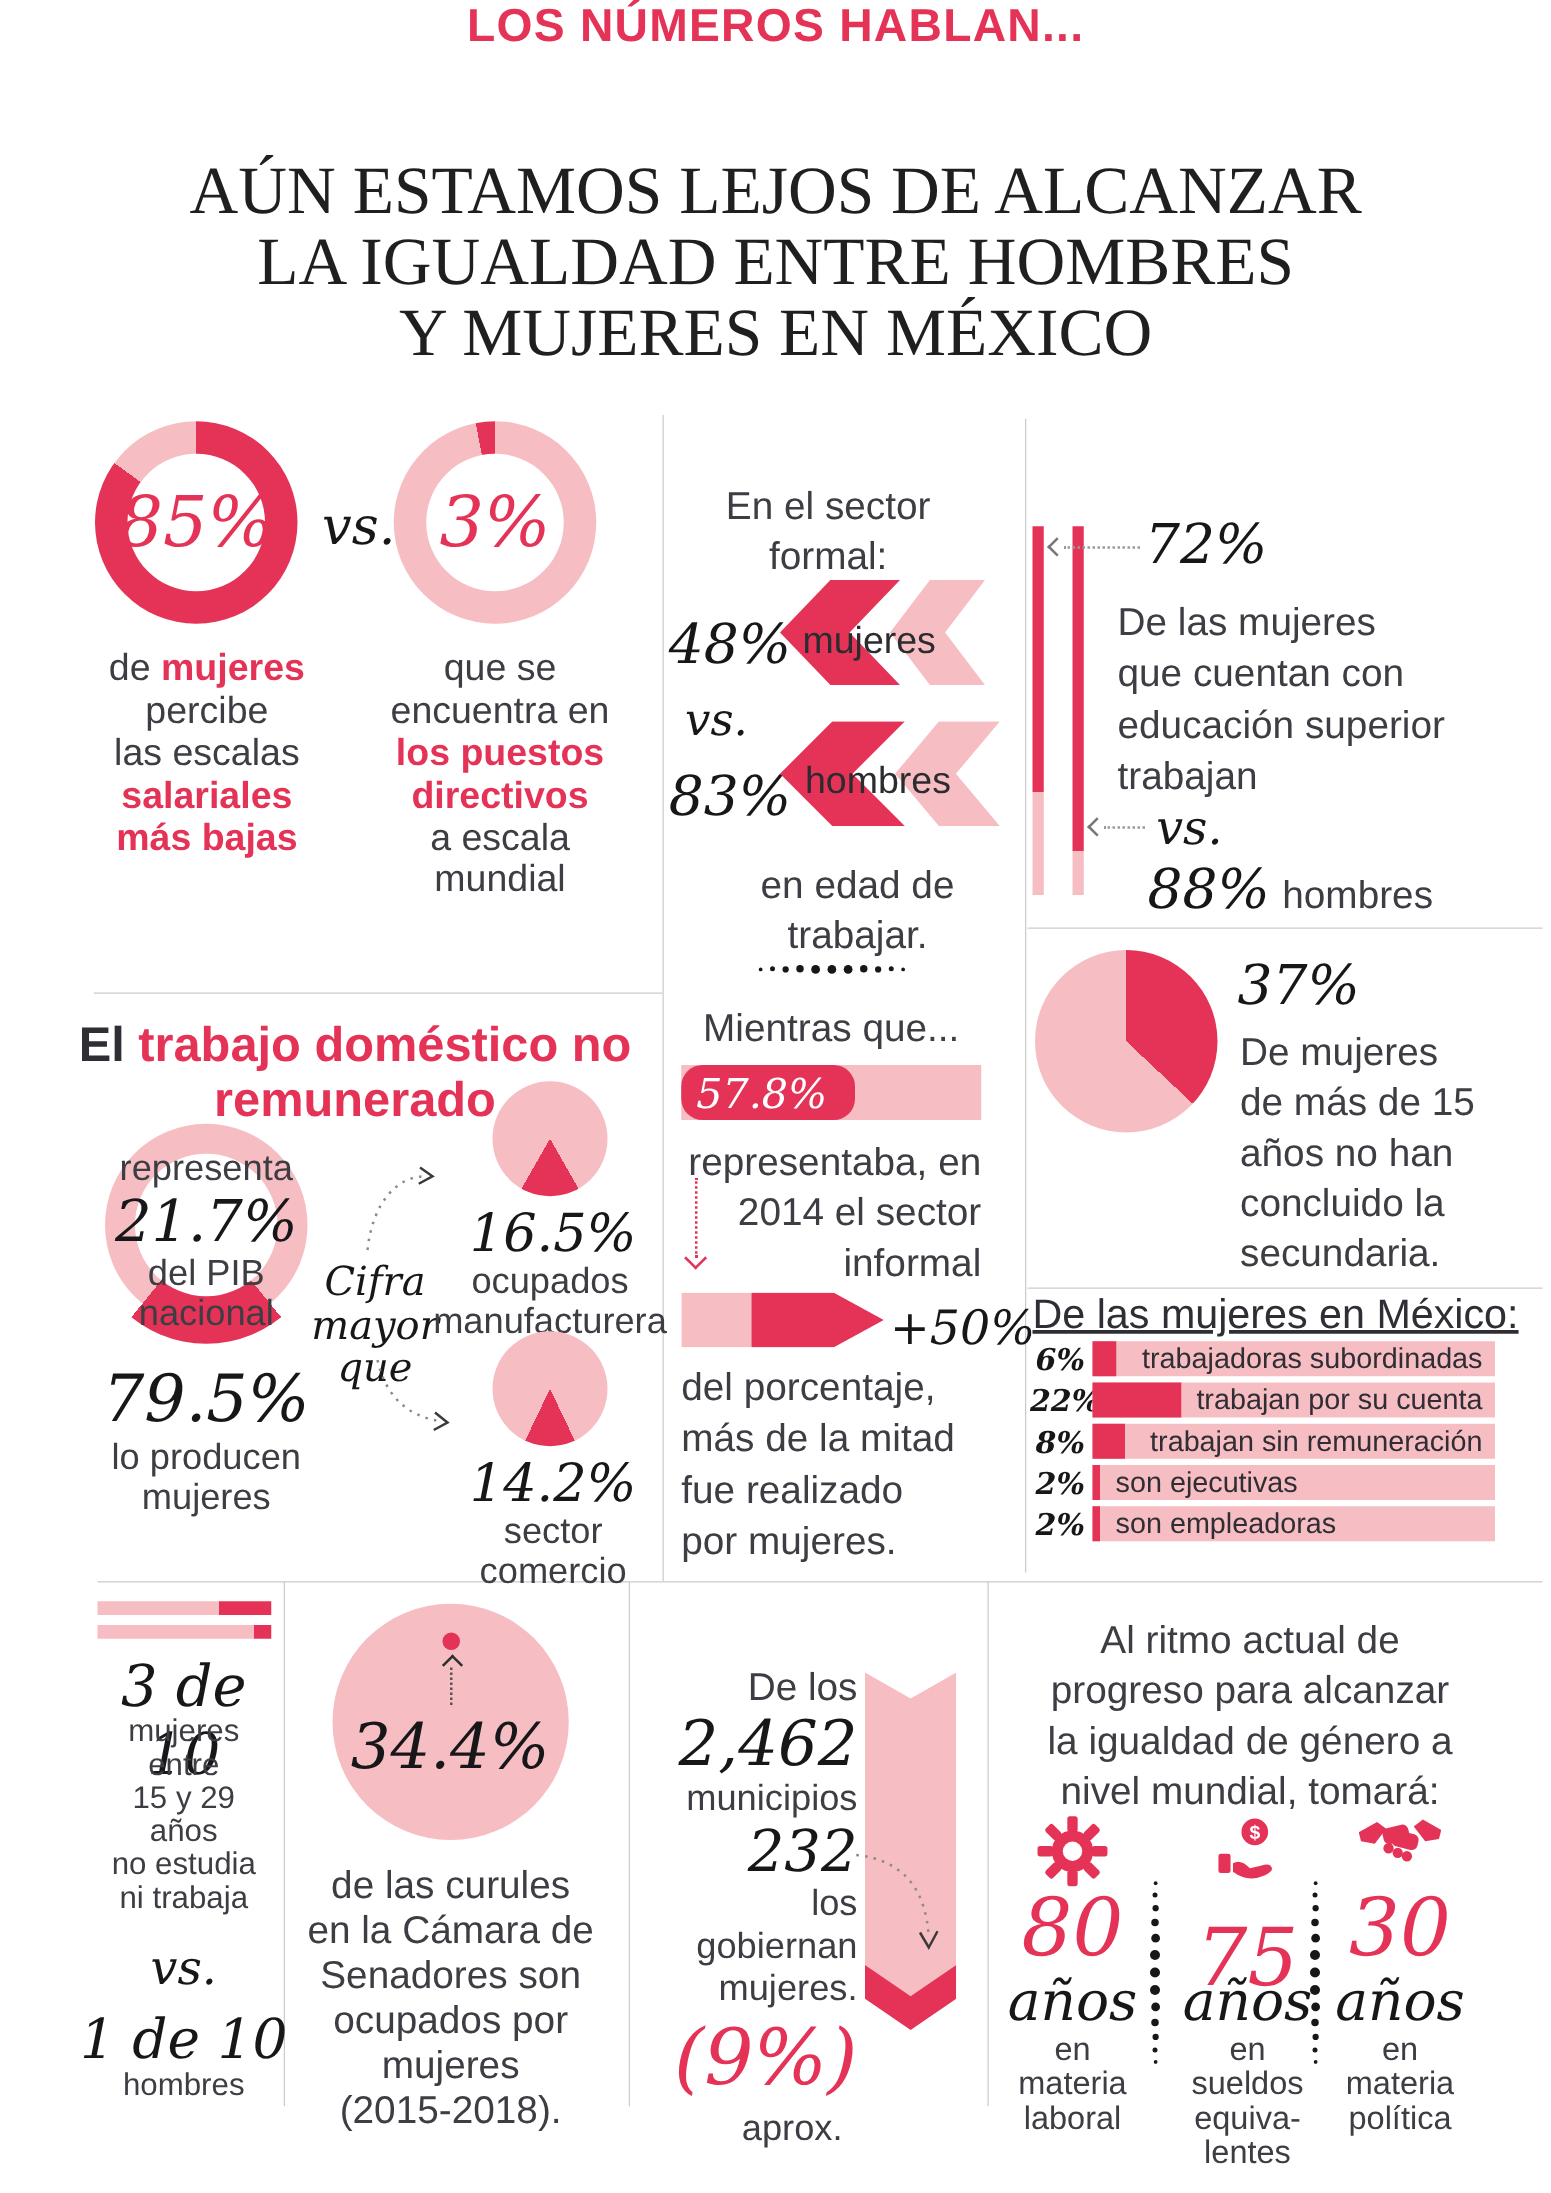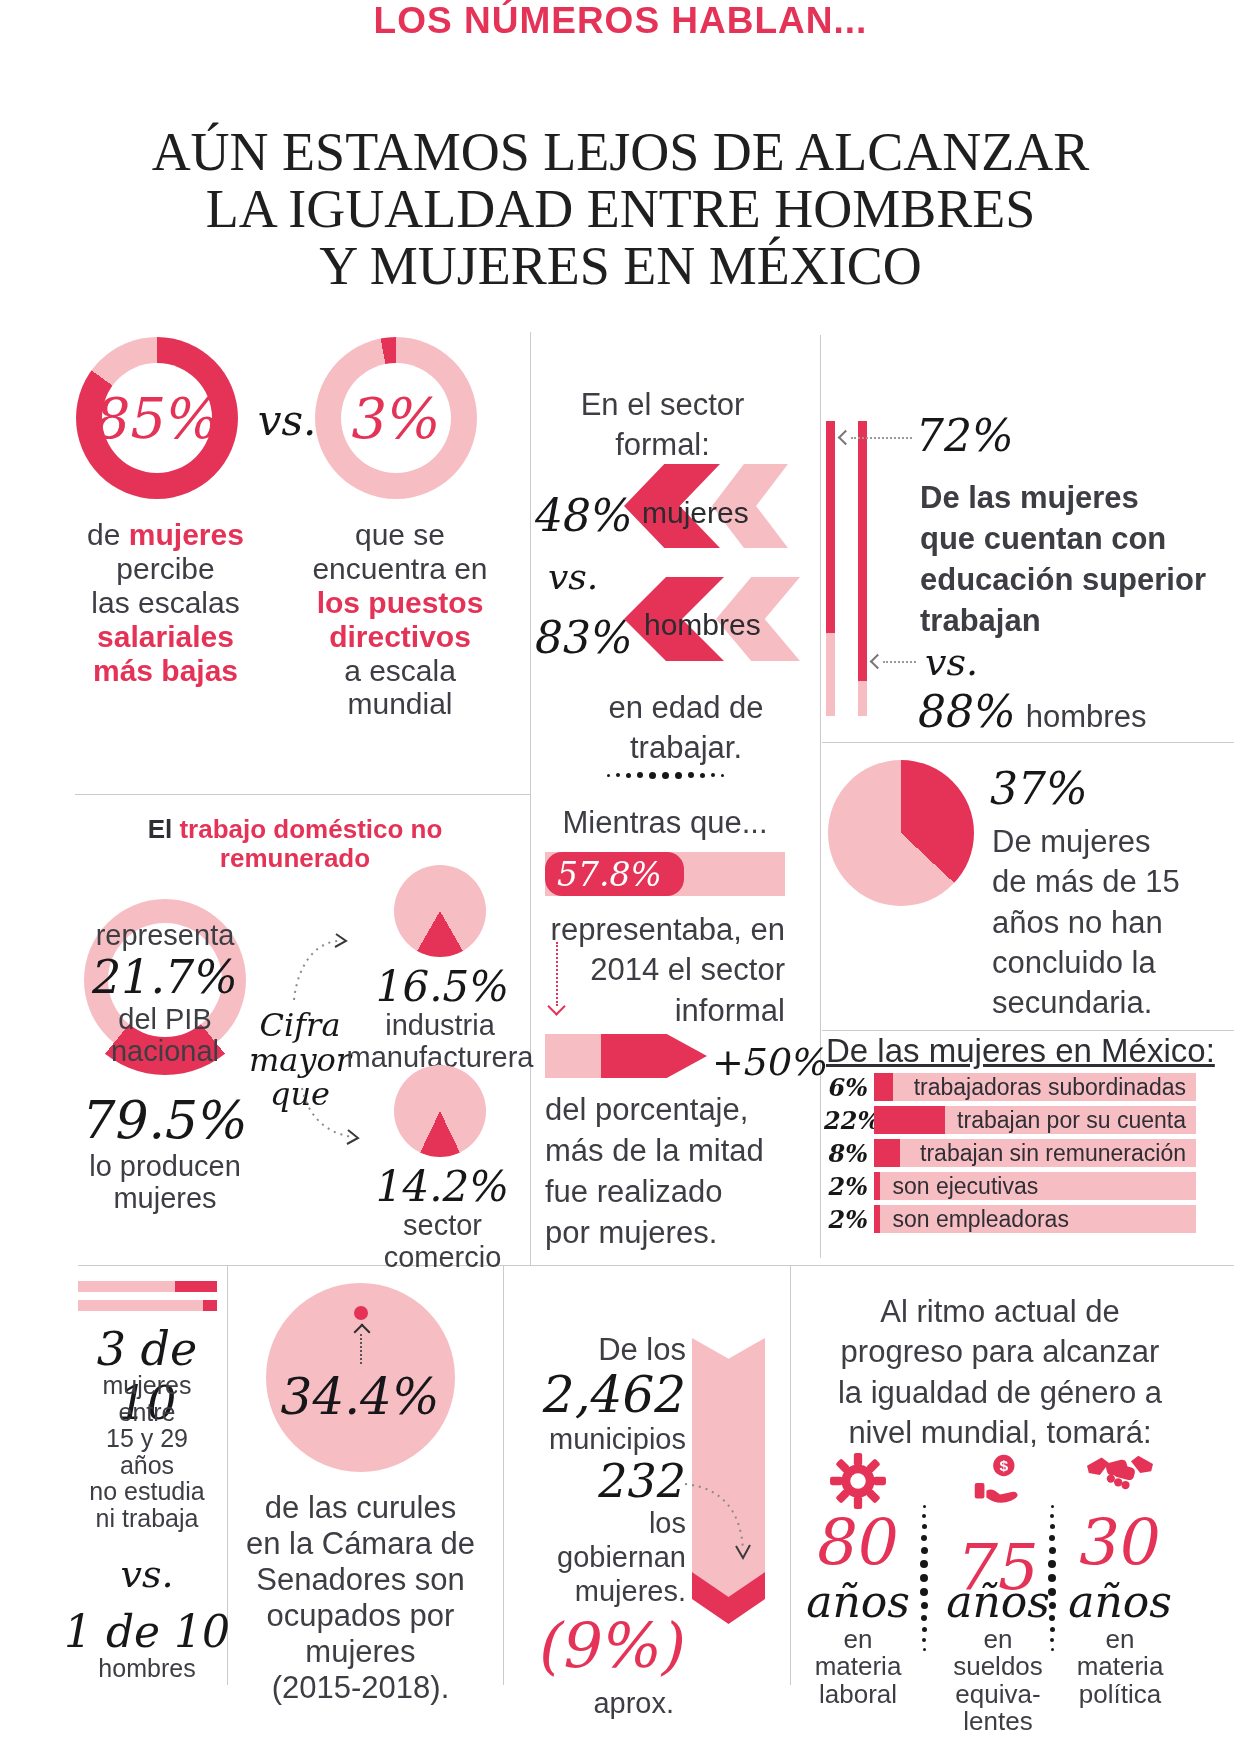--- a/index.html
+++ b/index.html
@@ -160,21 +160,21 @@
     </div>
 
   <div class="abs" id="edu-bar-women" style="left: 826px; top: 421px; width: 9px; height: 295px; background: linear-gradient(rgb(228, 51, 87) 0px, rgb(228, 51, 87) 72%, rgb(246, 189, 195) 0px);"></div>
   <div class="abs" id="edu-bar-men" style="left: 858px; top: 421px; width: 9px; height: 295px; background: linear-gradient(rgb(228, 51, 87) 0px, rgb(228, 51, 87) 88%, rgb(246, 189, 195) 0px);"></div>
 
   <div class="abs" style="left:840px;top:432px;width:72px;display:flex;">
     <span class="chev-l"></span>
       <span class="dotline"></span>
   </div>
   <div class="abs ser ink" style="left:916px;top:410px;font-size:44px;">72%</div>
-  <div class="abs b31" style="left:920px;top:478px;width:300px;line-height:1.32;font-weight:bold;">
+  <div class="abs b31" style="left:894px;top:478px;width:300px;line-height:1.32;">
       <div>De las mujeres</div>
       <div>que cuentan con</div>
       <div>educación superior</div>
       <div>trabajan</div>
     </div>
 
   <div class="abs ser ink" style="left:925px;top:640px;font-size:38px;">vs.</div>
   <div class="abs" style="left:872px;top:656px;width:44px;display:flex;">
     <span class="chev-l"></span>
       <span class="dotline"></span>
@@ -226,21 +226,21 @@
       </div>
       <div class="mx-row">
         <span class="mx-pct">2%</span>
         <div class="mx-bar">
           <div class="mx-fill" style="width: 2%;"></div>
           <span class="mx-label" style="left: calc(2% + 12px);">son empleadoras</span>
         </div>
       </div>
     </div>
 
-  <div class="abs ctr" style="left:65px;top:815px;width:460px;font-size:26px;font-weight:700;line-height:1.12;color:#2e2e34;">
+  <div class="abs ctr" style="left:54px;top:815px;width:460px;font-size:39px;font-weight:700;line-height:1.12;color:#2e2e34;">
       <div><span>El </span><span class="seg-p">trabajo doméstico no</span></div>
       <div><span class="seg-p">remunerado</span></div>
     </div>
 
   <div class="abs" style="left:70px;top:885px;width:190px;height:200px;">
     <div class="abs" style="left:14px;top:14px;width:162px;height:162px;border-radius:50%;background:var(--pink-light,#f6bdc3);"></div>
     <div class="abs" id="gdp-wedge" style="left: 0px; top: 0px; width: 190px; height: 190px; border-radius: 50%; background: conic-gradient(from 140.94deg, rgb(228, 51, 87) 0deg, rgb(228, 51, 87) 78.12deg, transparent 0deg);"></div>
     <div class="abs" style="left:38px;top:38px;width:114px;height:114px;border-radius:50%;background:#fff;"></div>
     <div class="abs ctr" style="left:0;top:34px;width:190px;">
       <div style="font-size:29px;line-height:32px;color:#3d3d44;">representa</div>
@@ -269,21 +269,21 @@
     <path d="M48 4 L58 11 L47 17" fill="none" stroke="#3a3a3a" stroke-width="2"></path>
   </svg>
   <svg class="abs" style="left:296px;top:1082px;" width="72" height="66" viewBox="0 0 72 66">
     <path d="M6 6 C12 34 30 52 58 55" fill="none" stroke="#8a8a8a" stroke-width="2" stroke-dasharray="2 5"></path>
     <path d="M52 48 L62 56 L51 62" fill="none" stroke="#3a3a3a" stroke-width="2"></path>
   </svg>
 
   <div class="abs" id="pie-manufacturing" style="left: 394px; top: 865px; width: 92px; height: 92px; border-radius: 50%; background: conic-gradient(from 150.3deg, rgb(228, 51, 87) 0deg, rgb(228, 51, 87) 59.4deg, rgb(246, 189, 195) 0deg);"></div>
   <div class="abs ctr ser ink" style="left:355px;top:962px;width:175px;font-size:42px;">16.5%</div>
   <div class="abs ctr" style="left:325px;top:1010px;width:230px;font-size:29px;line-height:1.1;color:#3d3d44;">
-      <div>industria</div>
+      <div>ocupados</div>
       <div>manufacturera</div>
     </div>
 
   <div class="abs" id="pie-commerce" style="left: 394px; top: 1065px; width: 92px; height: 92px; border-radius: 50%; background: conic-gradient(from 154.44deg, rgb(228, 51, 87) 0deg, rgb(228, 51, 87) 51.12deg, rgb(246, 189, 195) 0deg);"></div>
   <div class="abs ctr ser ink" style="left:360px;top:1162px;width:165px;font-size:42px;">14.2%</div>
   <div class="abs ctr" style="left:350px;top:1210px;width:185px;font-size:29px;line-height:1.1;color:#3d3d44;">
       <div>sector</div>
       <div>comercio</div>
     </div>
 

